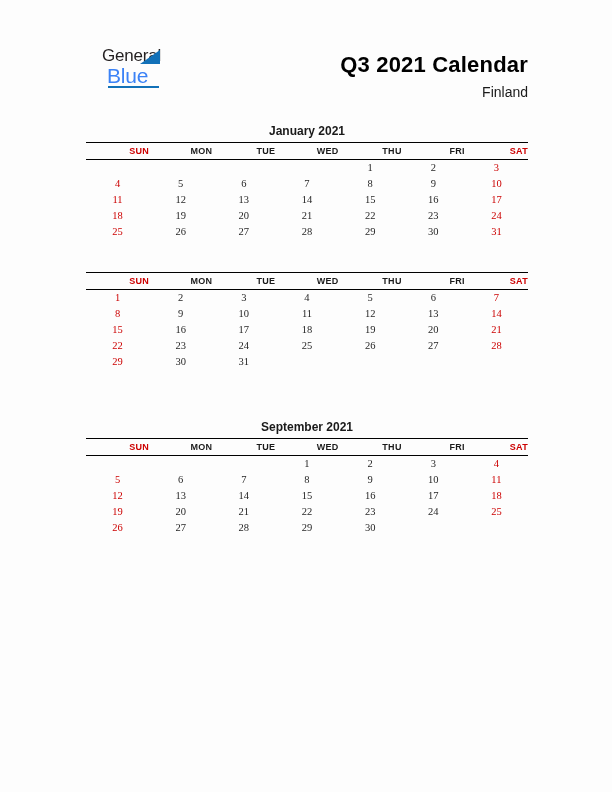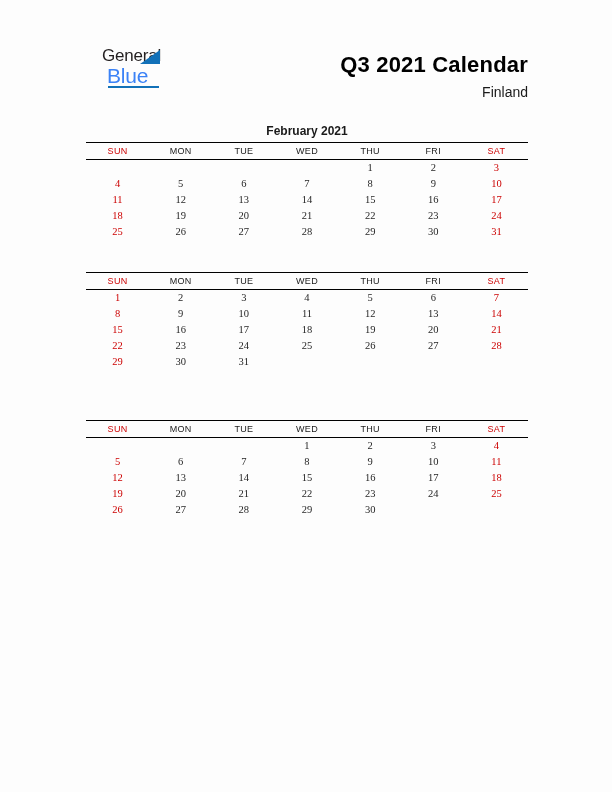--- a/index.html
+++ b/index.html
@@ -112,23 +112,23 @@
     line-height: 14px;
     padding-bottom: 4px;
   }
   table.cal {
     width: 442px;
     border-collapse: collapse;
     table-layout: fixed;
   }
   table.cal thead th {
     font-size: 9px;
-    font-weight: normal;
+    font-weight: bold;
     color: #1a1a1a;
-    text-align: center;
+    text-align: right;
     padding: 3px 0 3px 0;
     border-top: 1.6px solid #000000;
     border-bottom: 1px solid #000000;
     letter-spacing: 0.3px;
   }
   table.cal thead th.weekend {
     color: #cc0000;
   }
   table.cal tbody td {
     font-size: 10.5px;
@@ -162,21 +162,21 @@
 
     <div class="title-block">
       <div class="cal-title">Q3 2021 Calendar</div>
       <div class="cal-subtitle">Finland</div>
     </div>
 
   </div>
 
   <div id="months-host">
       <div class="month" style="top: 124px;">
-        <div class="month-title">February 2021</div>
+        <div class="month-title">January 2021</div>
         <table class="cal">
           <thead>
             <tr>
               <th class="weekend">SUN</th>
               <th>MON</th>
               <th>TUE</th>
               <th>WED</th>
               <th>THU</th>
               <th>FRI</th>
               <th class="weekend">SAT</th>
@@ -287,20 +287,21 @@
               <td class="">31</td>
               <td class="empty"></td>
               <td class="empty"></td>
               <td class="empty"></td>
               <td class="weekend empty"></td>
             </tr>
           </tbody>
         </table>
       </div>
       <div class="month" style="top: 420px;">
+        <div class="month-title">September 2021</div>
         <table class="cal">
           <thead>
             <tr>
               <th class="weekend">SUN</th>
               <th>MON</th>
               <th>TUE</th>
               <th>WED</th>
               <th>THU</th>
               <th>FRI</th>
               <th class="weekend">SAT</th>

